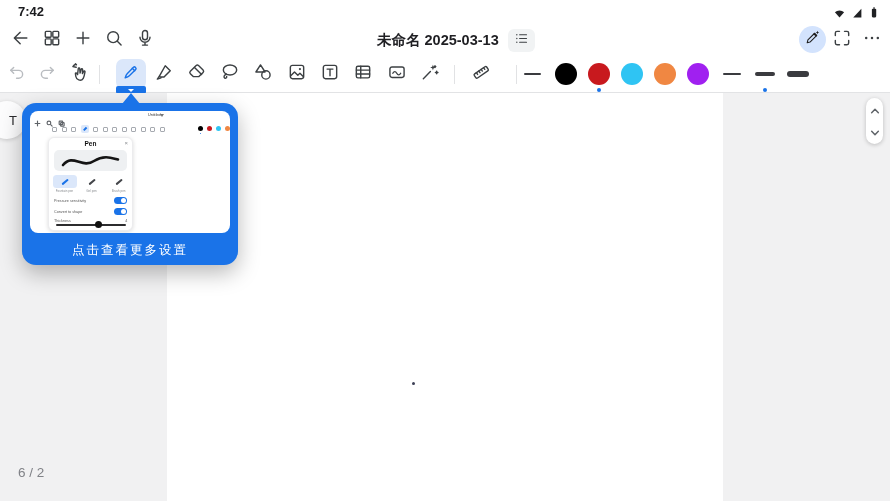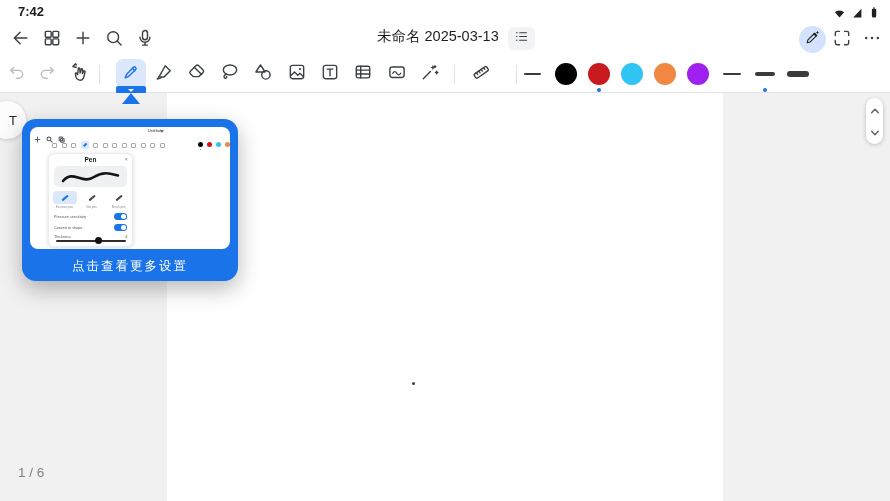--- a/index.html
+++ b/index.html
@@ -8,21 +8,21 @@
   .screen { position:relative; width:890px; height:501px; background:#fff; overflow:hidden; }
 
   
   .status-time { position:absolute; left:18px; top:4px; font-size:13px; font-weight:bold; color:#1b1c1f; }
   .status-icons { position:absolute; right:10px; top:5px; display:flex; gap:4px; align-items:center; }
   .status-icons svg { width:13px; height:13px; }
 
   
   .hdr-btn { position:absolute; top:27px; width:26px; height:26px; display:flex; align-items:center; justify-content:center; }
   .hdr-btn svg, .rb-btn svg { width:20px; height:20px; stroke:#3c4043; stroke-width:1.7; fill:none; stroke-linecap:round; stroke-linejoin:round; }
-  .title-group { position:absolute; left:377px; top:27px; height:26px; display:flex; align-items:flex-start; gap:9px; }
+  .title-group { position:absolute; left:377px; top:27px; height:26px; display:flex; align-items:center; gap:9px;font-weight:bold; }
   .doc-title { font-size:14.5px; color:#1f1f23; }
   .outline-btn { width:27px; height:23px; background:#f1f3f4; border-radius:6px; display:flex; align-items:center; justify-content:center; }
   .outline-btn svg { width:15px; height:15px; stroke:#3c4043; stroke-width:1.8; fill:none; stroke-linecap:round; }
   .ai-btn { position:absolute; left:799px; top:26px; width:27px; height:27px; border-radius:50%; background:#d3e3fd; display:flex; align-items:center; justify-content:center; }
   .ai-btn svg { width:17px; height:17px; stroke:#1f1f1f; stroke-width:1.5; fill:none; stroke-linecap:round; stroke-linejoin:round; }
 
   
   .ribbon { position:absolute; left:0; top:56px; width:890px; height:37px; background:#fff; border-bottom:1px solid #e2e3e5; }
   .rb-btn { position:absolute; top:4px; width:28px; height:28px; display:flex; align-items:center; justify-content:center; }
   .rb-sep { position:absolute; top:9px; width:1px; height:19px; background:#e1e2e4; }
@@ -43,21 +43,21 @@
                  box-shadow:0 1px 4px rgba(0,0,0,.22); display:flex; flex-direction:column; align-items:center; justify-content:space-evenly; }
   .scroll-pill svg { width:10px; height:8px; stroke:#5f6368; stroke-width:1.8; fill:none; stroke-linecap:round; stroke-linejoin:round; }
   .float-t { position:absolute; left:-12px; top:8px; width:38px; height:38px; border-radius:50%; background:#fcfcfd;
              box-shadow:0 1px 4px rgba(0,0,0,.18); display:flex; align-items:center; justify-content:flex-end;
              padding-right:9px; font-size:13px; color:#2a2a2e; }
 
   
   .popup-arrow { position:absolute; left:122px; top:93px; width:0; height:0;
                  border-left:9px solid transparent; border-right:9px solid transparent; border-bottom:11px solid #1a73e8; z-index:6; }
   .popup { position:absolute; left:22px; top:103px; width:216px; height:162px; background:#1a73e8; border-radius:14px;
-           box-shadow:0 8px 22px rgba(0,0,0,.28); z-index:5;margin-top:16px; }
+           box-shadow:0 8px 22px rgba(0,0,0,.28); z-index:5; }
   .popup-tip { position:absolute; left:0; right:0; top:139px; text-align:center; color:#fff; font-size:12.5px; letter-spacing:2px; }
 
   
   .mini { position:absolute; left:8px; top:8px; width:200px; height:122px; background:#fff; border-radius:8px; overflow:hidden; }
   .tiny { font-size:6px; transform:scale(.62); transform-origin:left center; white-space:nowrap; color:#555; }
   .mini-r1 { position:absolute; left:4px; top:2px; display:flex; gap:5px; align-items:center; }
   .mini-r1 svg { width:7px; height:7px; stroke:#5f6368; stroke-width:2; fill:none; stroke-linecap:round; }
   .mini-title { position:absolute; left:118px; top:1px; display:flex; align-items:center; }
   .mini-title::after { content:""; border-left:2.5px solid transparent; border-right:2.5px solid transparent; border-top:3px solid #777; margin-left:-8px; }
   .mini-row2 { position:absolute; left:22px; top:14px; display:flex; gap:4.5px; align-items:center; }
@@ -282,21 +282,21 @@
     <div class="pen-anchor"></div>
   </div>
 
   <div class="workspace">
     <div class="page">
       <div class="ink-dot"></div>
     </div>
     <div class="float-t">
       <span>T</span>
     </div>
-    <div class="page-indicator">1 / 6</div>
+    <div class="page-indicator">6 / 2</div>
     <div class="scroll-pill">
       <span><svg viewBox="0 0 12 8">
             <path d="M2 6l4-4 4 4"></path>
           </svg></span>
       <span><svg viewBox="0 0 12 8">
             <path d="M2 2l4 4 4-4"></path>
           </svg></span>
     </div>
   </div>
 

